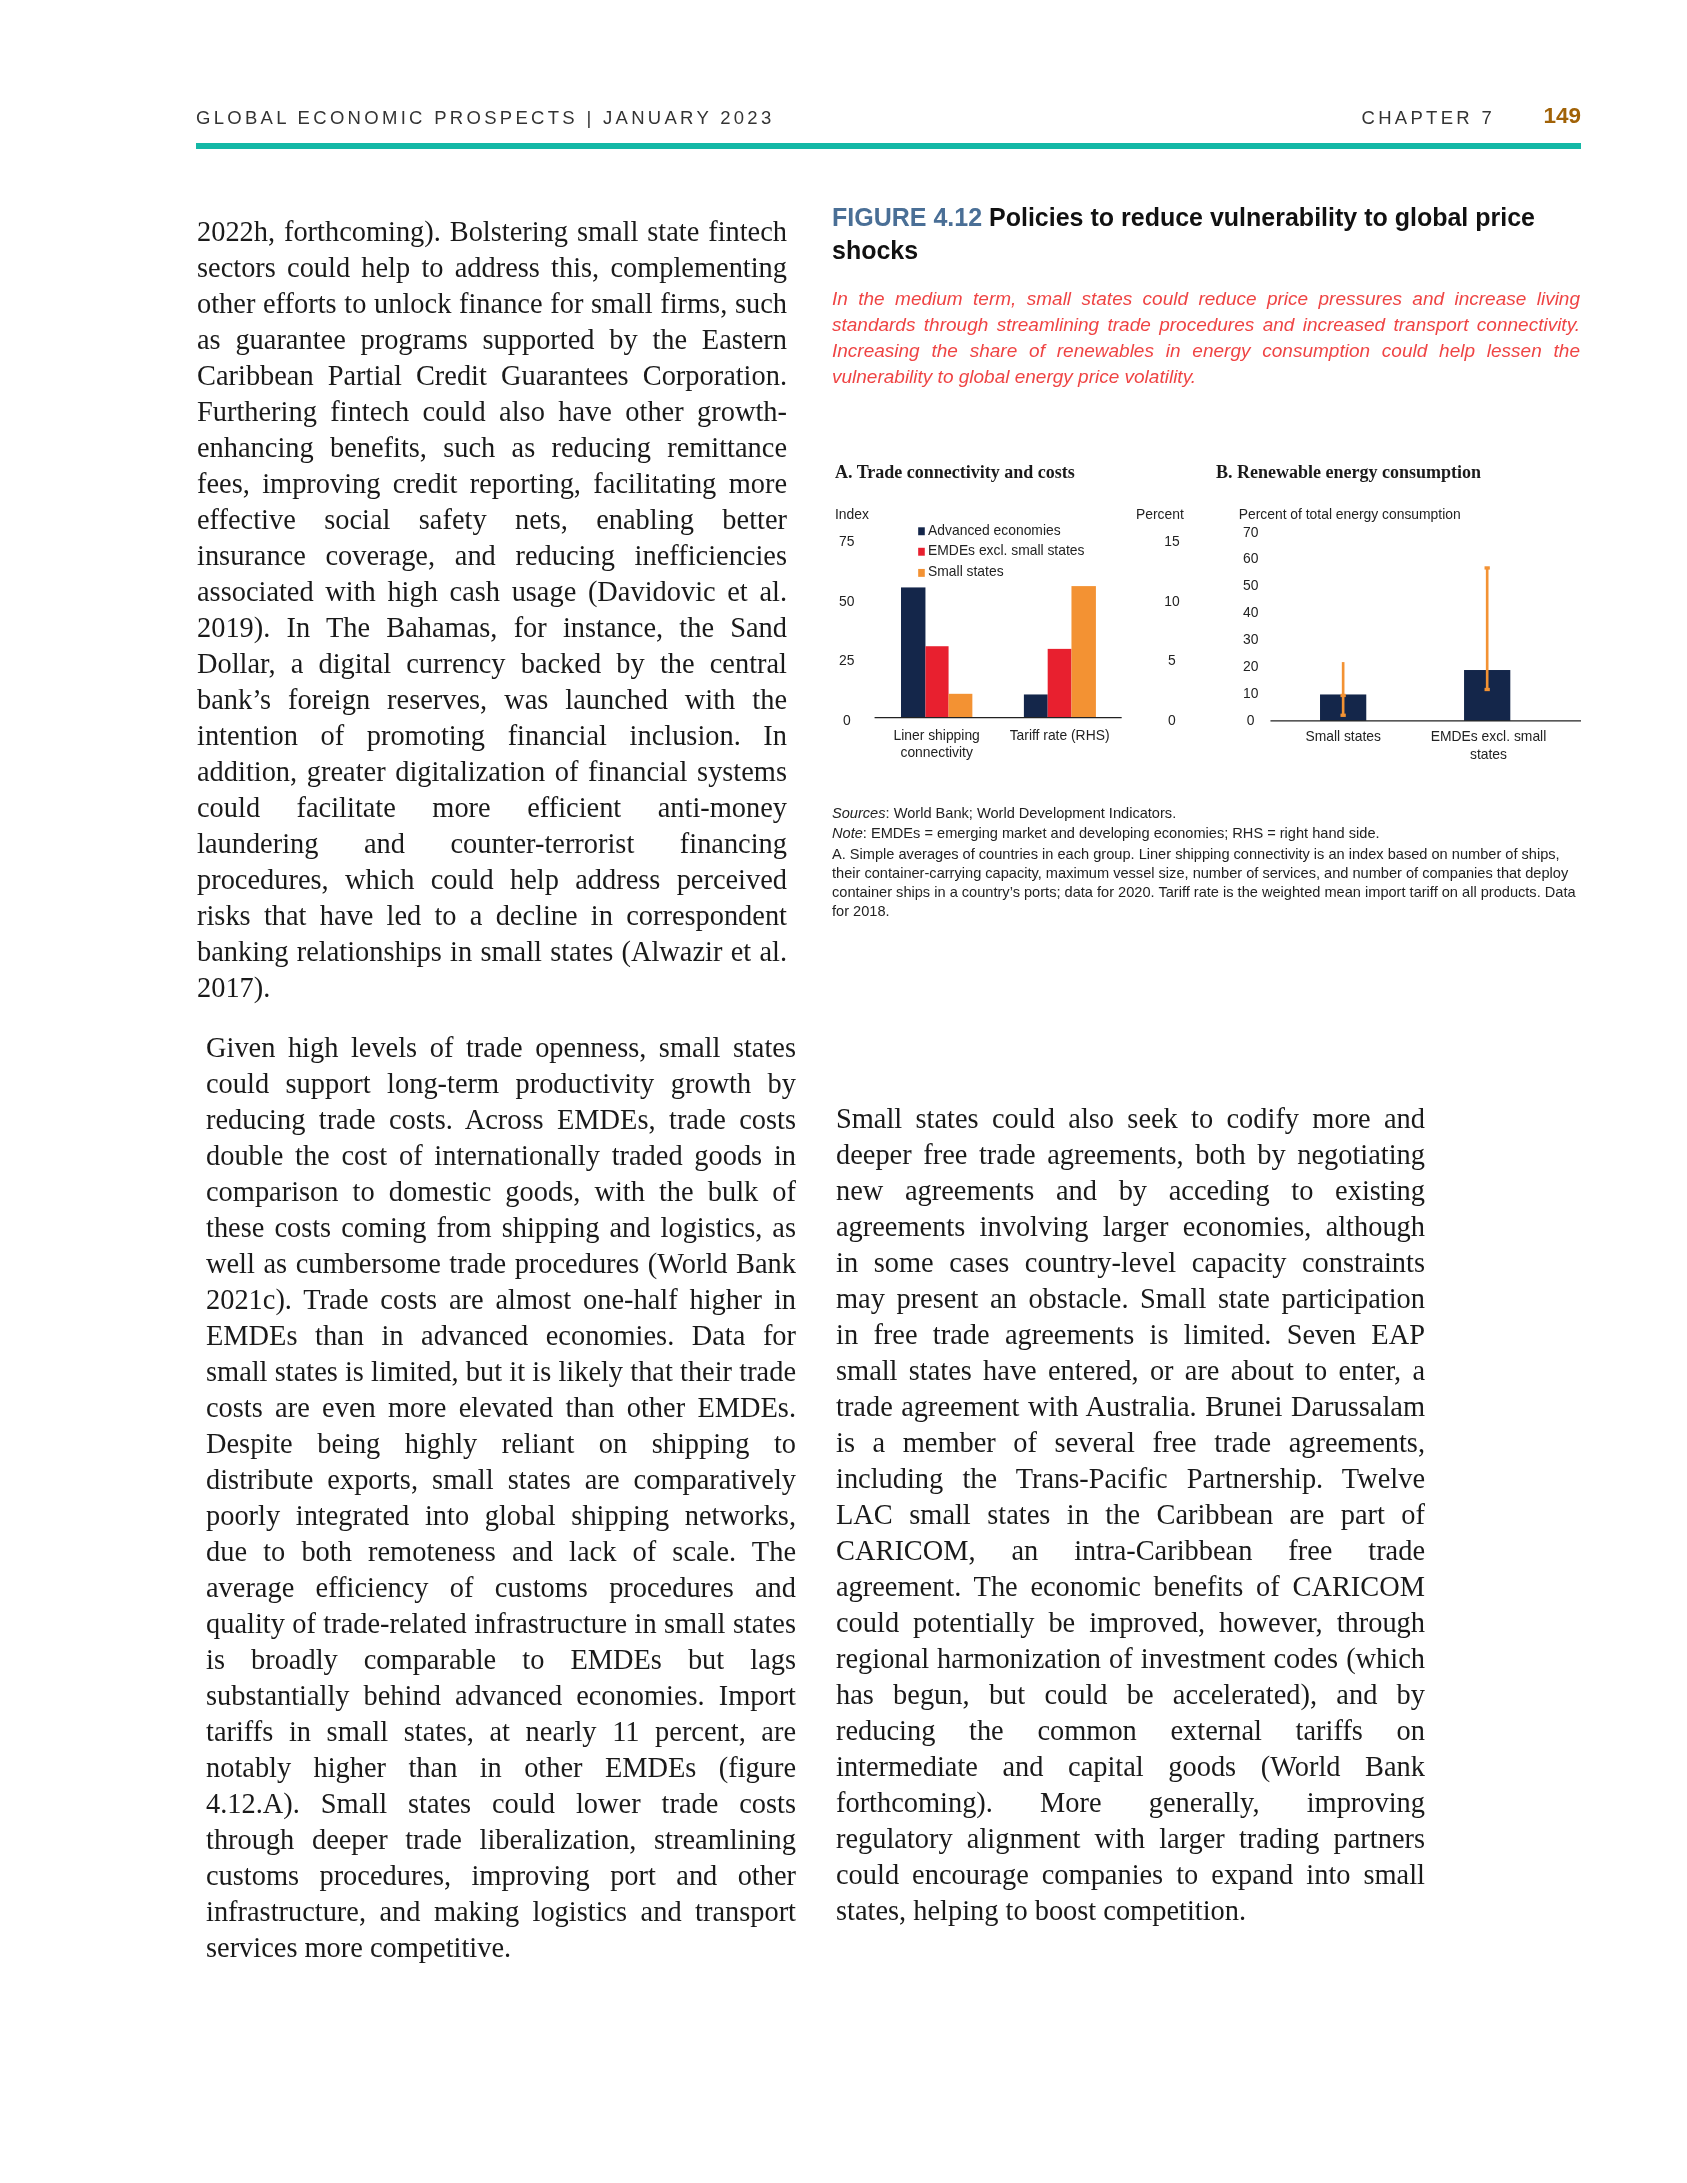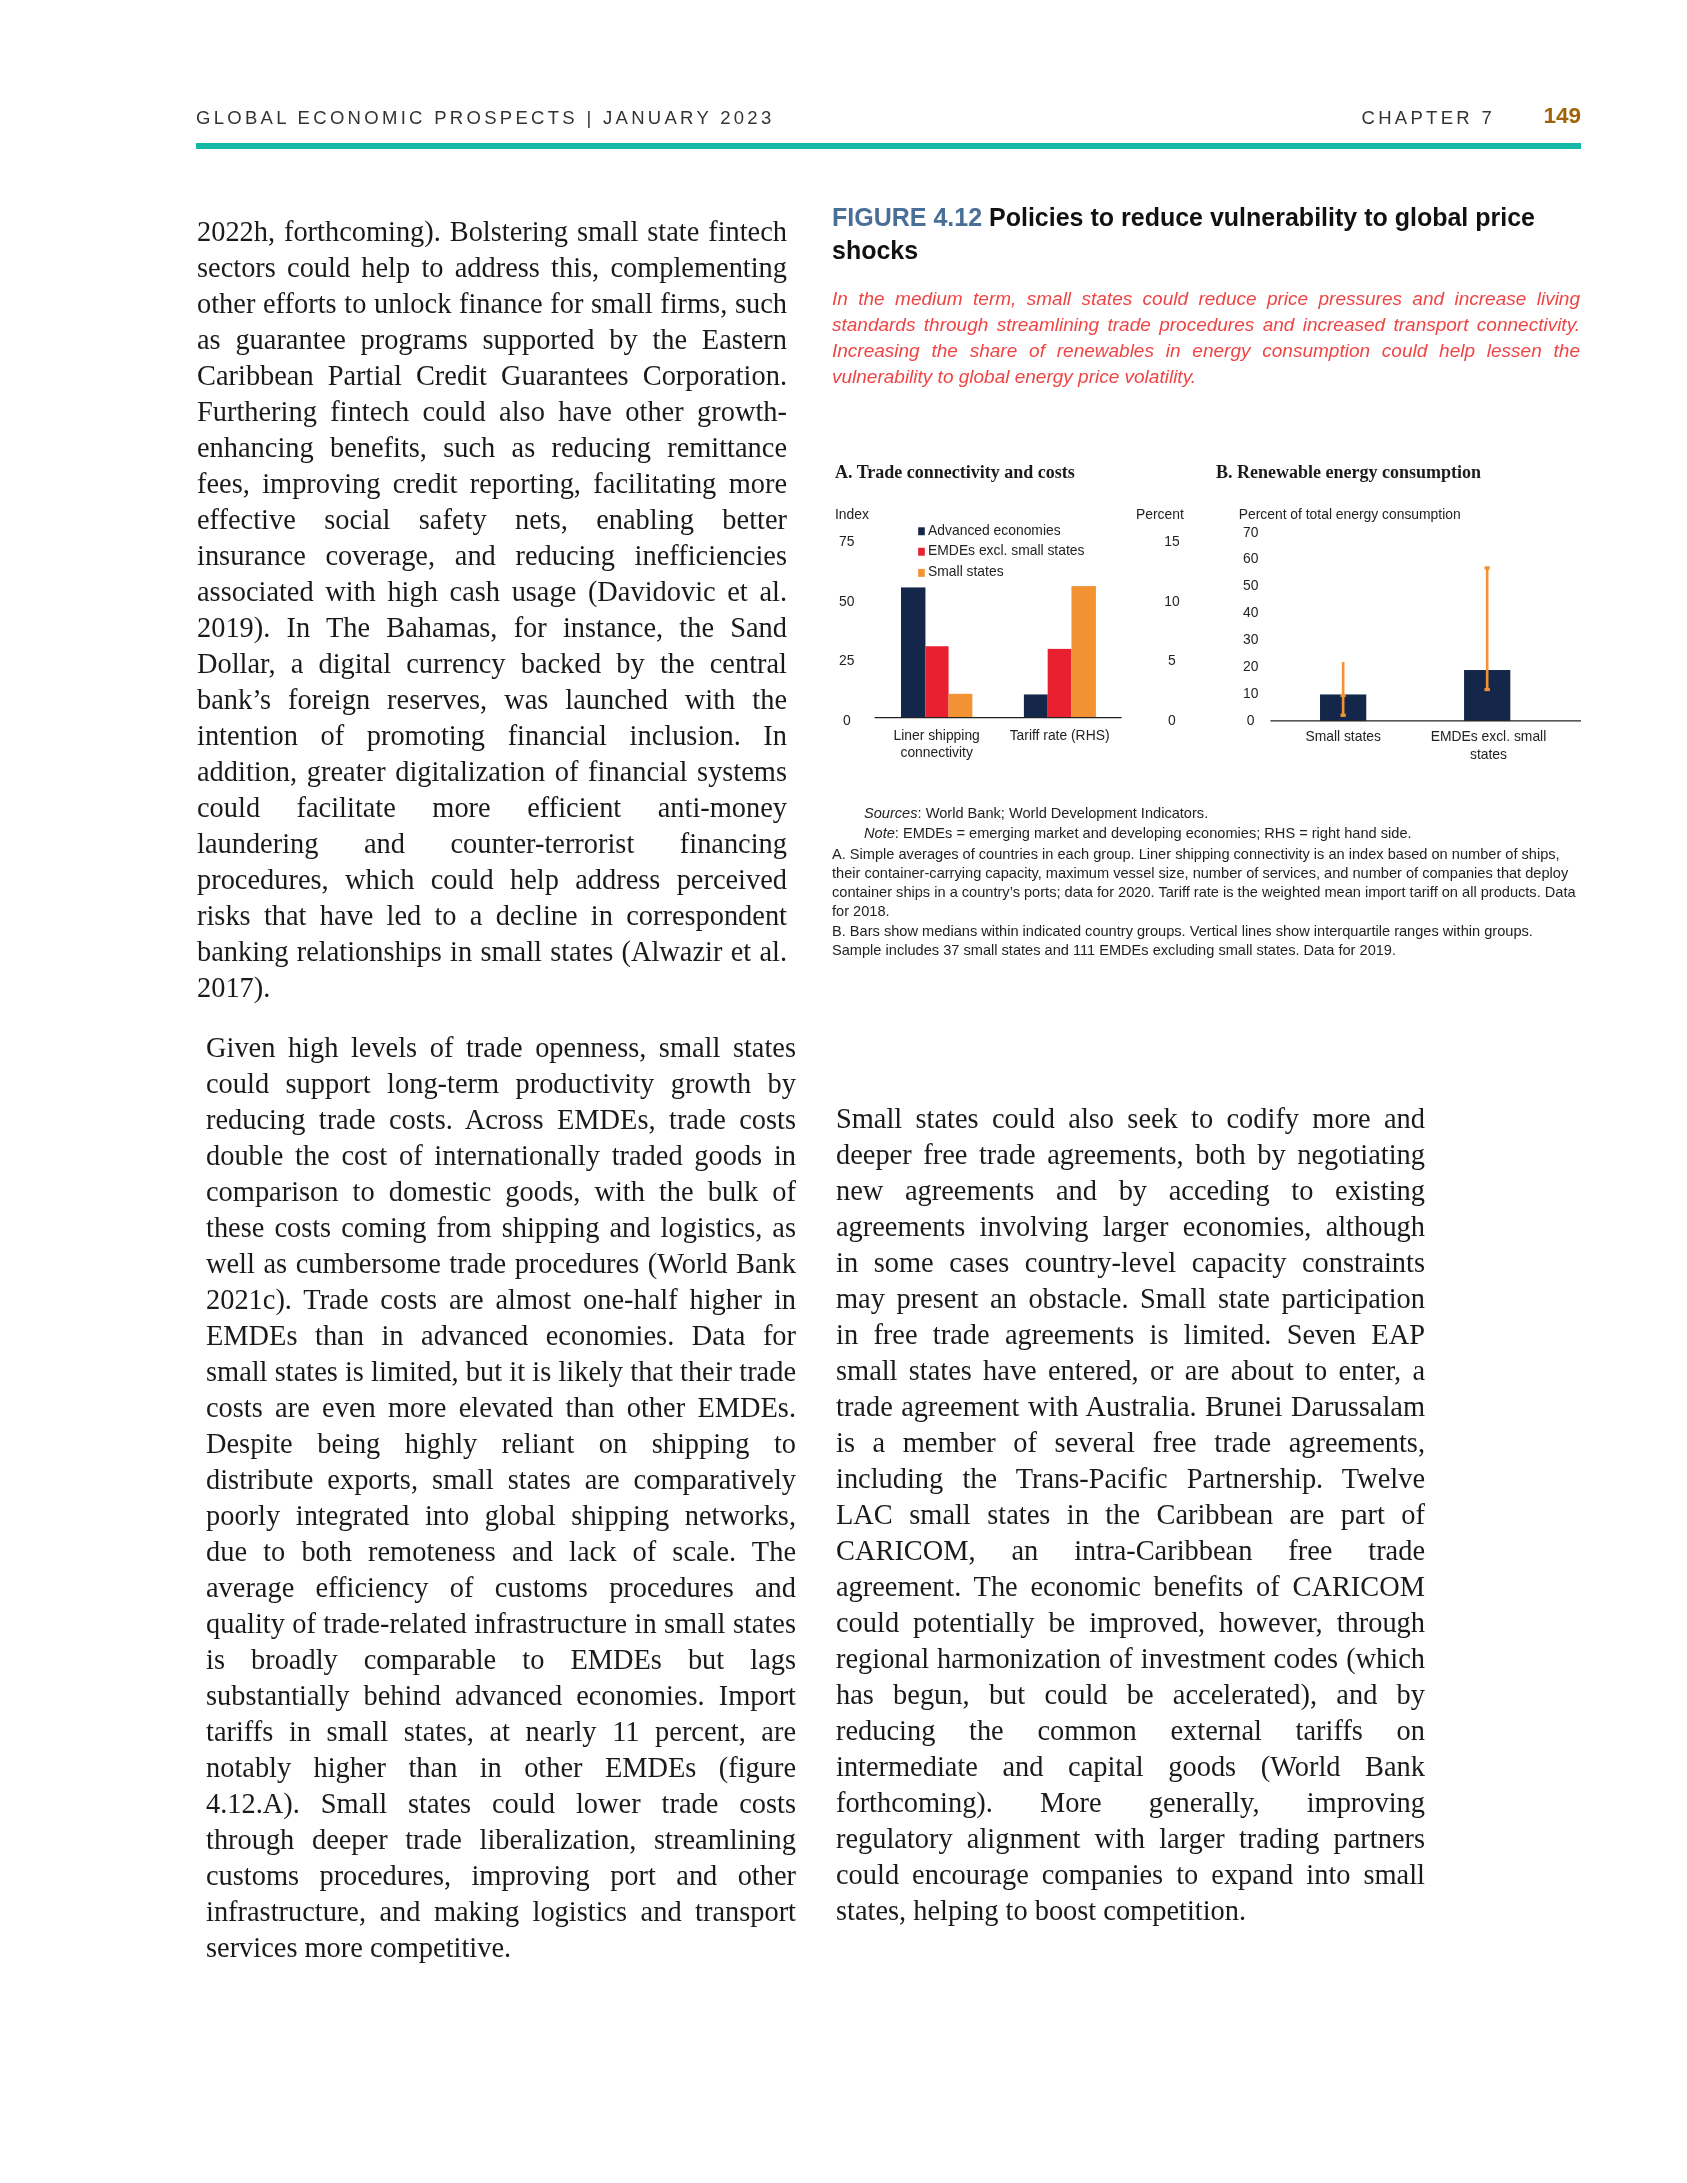--- a/index.html
+++ b/index.html
@@ -13,21 +13,21 @@
   #colL1 { left:197px; top:198px; width:590px; }
   #colL2 { left:206px; top:1014px; width:590px;font-family:Liberation Serif, serif; }
   #colR { left:836px; top:1085px; width:589px; }
   .fig { position:absolute; left:832px; top:193px; width:748px; font-family:"Liberation Sans", sans-serif; }
   .fig-title { font-size:25px; font-weight:bold; line-height:33px; color:#111;margin-top:8px; }
   .fig-title .num { color:#4a6f96; }
   .fig-sub { margin-top:18.5px; font-size:19px; font-style:italic; line-height:26px; text-align:justify; color:#ef4444; }
   .panel-title { position:absolute; font-size:18px; font-weight:bold; color:#1a1a1a; }
   .notes { position:absolute; left:832px; top:804px; width:748px; font-family:"Liberation Sans", sans-serif; font-size:14.6px; line-height:19px; color:#222; }
   .notes p { margin:0 0 1.3px 0; }
-  .notes i { font-style:italic;margin-left:32px; }
+  .notes i { font-style:italic; }
   svg text { font-family:"Liberation Sans", sans-serif; }
 </style>
 </head>
 <body>
 
 <div class="header">
   <span class="left">GLOBAL ECONOMIC PROSPECTS | JANUARY 2023</span>
   <span class="chap">CHAPTER 7</span>
   <span class="pg">149</span>
 </div>
@@ -120,15 +120,14 @@
     <text x="200" y="371">Small states</text>
     <text x="420" y="371">EMDEs excl. small</text>
     <text x="420" y="397">states</text>
   </g>
 </svg>
 
 <div class="notes">
   <p><i>Sources</i><span>: World Bank; World Development Indicators.</span></p>
   <p><i>Note</i><span>: EMDEs = emerging market and developing economies; RHS = right hand side.</span></p>
   <p>A. Simple averages of countries in each group. Liner shipping connectivity is an index based on number of ships, their container-carrying capacity, maximum vessel size, number of services, and number of companies that deploy container ships in a country’s ports; data for 2020. Tariff rate is the weighted mean import tariff on all products. Data for 2018.</p>
-  <p>B. Bars show medians within indicated country groups. Vertical lines show interquartile ranges within groups. Sample includes 37 small states and 111 EMDEs excluding small states. Data for 2019.</p>
 </div>
 
 
 </body></html>

